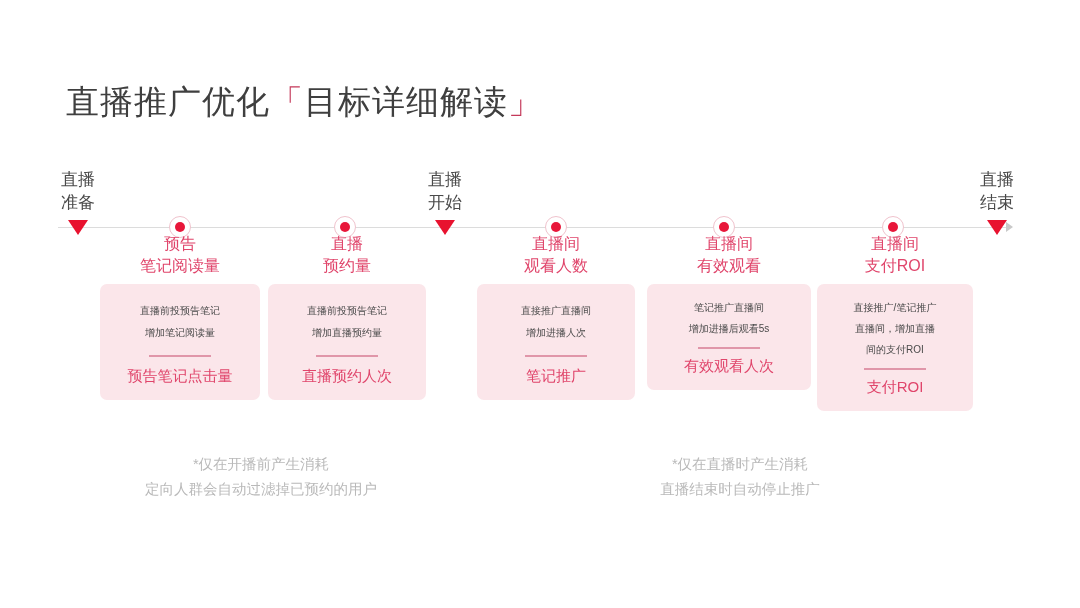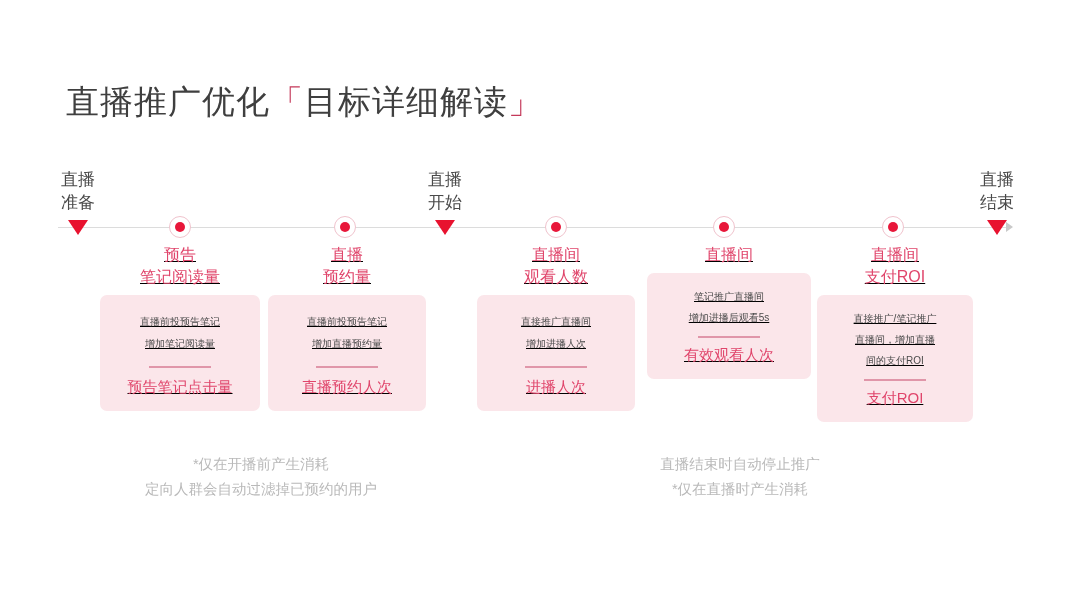--- a/index.html
+++ b/index.html
@@ -105,22 +105,21 @@
     width: 10px;
     height: 10px;
     margin: -5px 0 0 -5px;
     border-radius: 50%;
     background: #e8173a;
   }
 
   
   .card-col {
     position: absolute;
-    top: 244px;
-    text-decoration: underline;
+    top: 233px;
   }
   .card-head {
     text-align: center;
     font-size: 16px;
     line-height: 22px;
     color: #e0456b;
     font-weight: 500;
     margin-bottom: 7px;
     white-space: nowrap;
   }
@@ -240,27 +239,28 @@
   <div class="card-head">
     <div>直播间</div>
     <div>观看人数</div>
   </div>
   <div class="card">
     <div class="card-body">
       <div>直接推广直播间</div>
       <div>增加进播人次</div>
     </div>
     <div class="card-divider"></div>
-    <div class="card-metric">进播人次</div>
+    <div class="card-metric">笔记推广</div>
   </div>
 </div>
 
 <div class="card-col" style="left:647px; width:164px;">
   <div class="card-head">
     <div>直播间</div>
+    <div>有效观看</div>
   </div>
   <div class="card tall">
     <div class="card-body">
       <div>笔记推广直播间</div>
       <div>增加进播后观看5s</div>
     </div>
     <div class="card-divider"></div>
     <div class="card-metric">有效观看人次</div>
   </div>
 </div>
@@ -279,15 +279,15 @@
     <div class="card-divider"></div>
     <div class="card-metric">支付ROI</div>
   </div>
 </div>
 
 <div class="footnote" style="left:101px; width:320px;">
   <div>*仅在开播前产生消耗</div>
   <div>定向人群会自动过滤掉已预约的用户</div>
 </div>
 <div class="footnote" style="left:620px; width:240px;">
+  <div>*仅在直播时产生消耗</div>
   <div>直播结束时自动停止推广</div>
-  <div>*仅在直播时产生消耗</div>
 </div>
 
 </body></html>

